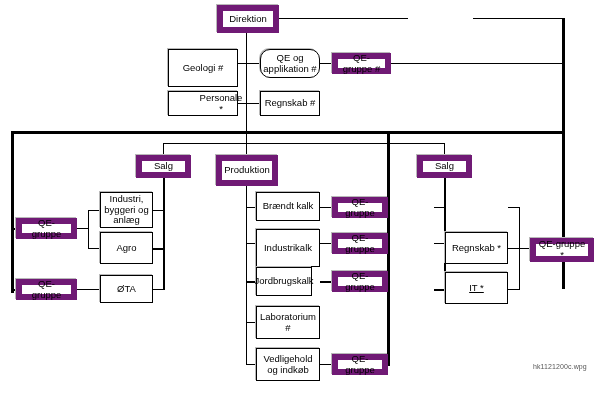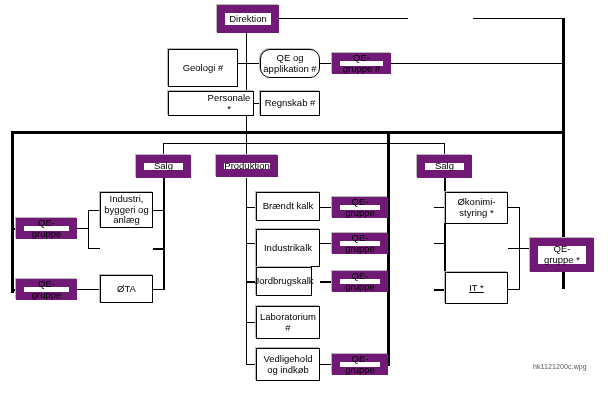--- a/index.html
+++ b/index.html
@@ -29,21 +29,21 @@
     font-size:9.5px;
     z-index:6;
   }
   
   .box.thin{
     border:1px solid #000000;
     box-shadow:-1px -1px 0 0 #b9b9b9;
   }
   
   .box.bold{
-    border:8px solid #701a75;
+    border:6px solid #701a75;
     box-shadow:-1px -1px 0 0 #b9b9b9;
   }
   .box span{display:block;padding:0 2px;}
 
   
   .ln{position:absolute;background:#000000;z-index:2;}
   .ln.h{height:1px;}
   .ln.v{width:1px;}
   .ln.hb{height:2px;}
   .ln.vb{width:2px;}
@@ -144,44 +144,47 @@
   </div>
 
   <div class="box thin" style="left:260px;top:49px;width:60px;height:29px;border-radius:10px;">
     <span>QE og<br>applikation #</span>
   </div>
 
   <div class="box bold" style="left:332px;top:53px;width:59px;height:21px;">
     <span>QE-gruppe #</span>
   </div>
 
-  <div class="box thin" style="left:168px;top:91px;width:86px;height:25px;padding-left:36px;">
+  <div class="box thin" style="left:168px;top:91px;width:70px;height:25px;padding-left:36px;">
     <span>Personale *</span>
   </div>
 
   <div class="box thin" style="left:260px;top:91px;width:60px;height:25px;">
     <span>Regnskab #</span>
   </div>
 
   <div class="box bold" style="left:136px;top:155px;width:55px;height:23px;">
     <span>Salg</span>
   </div>
 
-  <div class="box bold" style="left:216px;top:155px;width:62px;height:22px;">
+  <div class="box bold" style="left:216px;top:155px;width:62px;height:31px;">
     <span>Produktion</span>
   </div>
 
   <div class="box bold" style="left:417px;top:155px;width:55px;height:23px;">
     <span>Salg</span>
   </div>
 
   <div class="box thin" style="left:100px;top:192px;width:53px;height:36px;">
     <span>Industri,<br>byggeri og<br>anlæg</span>
   </div>
 
+  <div class="box thin" style="left:100px;top:232px;width:53px;height:32px;">
+    <span>Agro</span>
+  </div>
 
   <div class="box thin" style="left:100px;top:275px;width:53px;height:28px;align-items:center;">
     <span>ØTA</span>
   </div>
 
   <div class="box bold" style="left:16px;top:218px;width:61px;height:21px;">
     <span>QE-gruppe</span>
   </div>
 
   <div class="box bold" style="left:16px;top:279px;width:61px;height:21px;">
@@ -217,28 +220,28 @@
   </div>
 
   <div class="box bold" style="left:332px;top:271px;width:56px;height:21px;">
     <span>QE-gruppe</span>
   </div>
 
   <div class="box bold" style="left:332px;top:354px;width:56px;height:21px;">
     <span>QE-gruppe</span>
   </div>
 
-  <div class="box thin" style="left:445px;top:192px;width:63px;height:32px;">
-    <span>Økonimi-<br>styring *</span>
-  </div>
-
+
+  <div class="box thin" style="left:445px;top:232px;width:63px;height:32px;">
+    <span>Regnskab *</span>
+  </div>
 
   <div class="box thin" style="left:445px;top:272px;width:63px;height:32px;text-decoration:underline;">
     <span>IT *</span>
   </div>
 
-  <div class="box bold" style="left:530px;top:238px;width:64px;height:34px;">
+  <div class="box bold" style="left:530px;top:238px;width:64px;height:24px;">
     <span>QE-gruppe *</span>
   </div>
 
   <div id="watermark" style="left:533px;top:363px;">hk1121200c.wpg</div>
 
 </div>
 
 </body></html>

